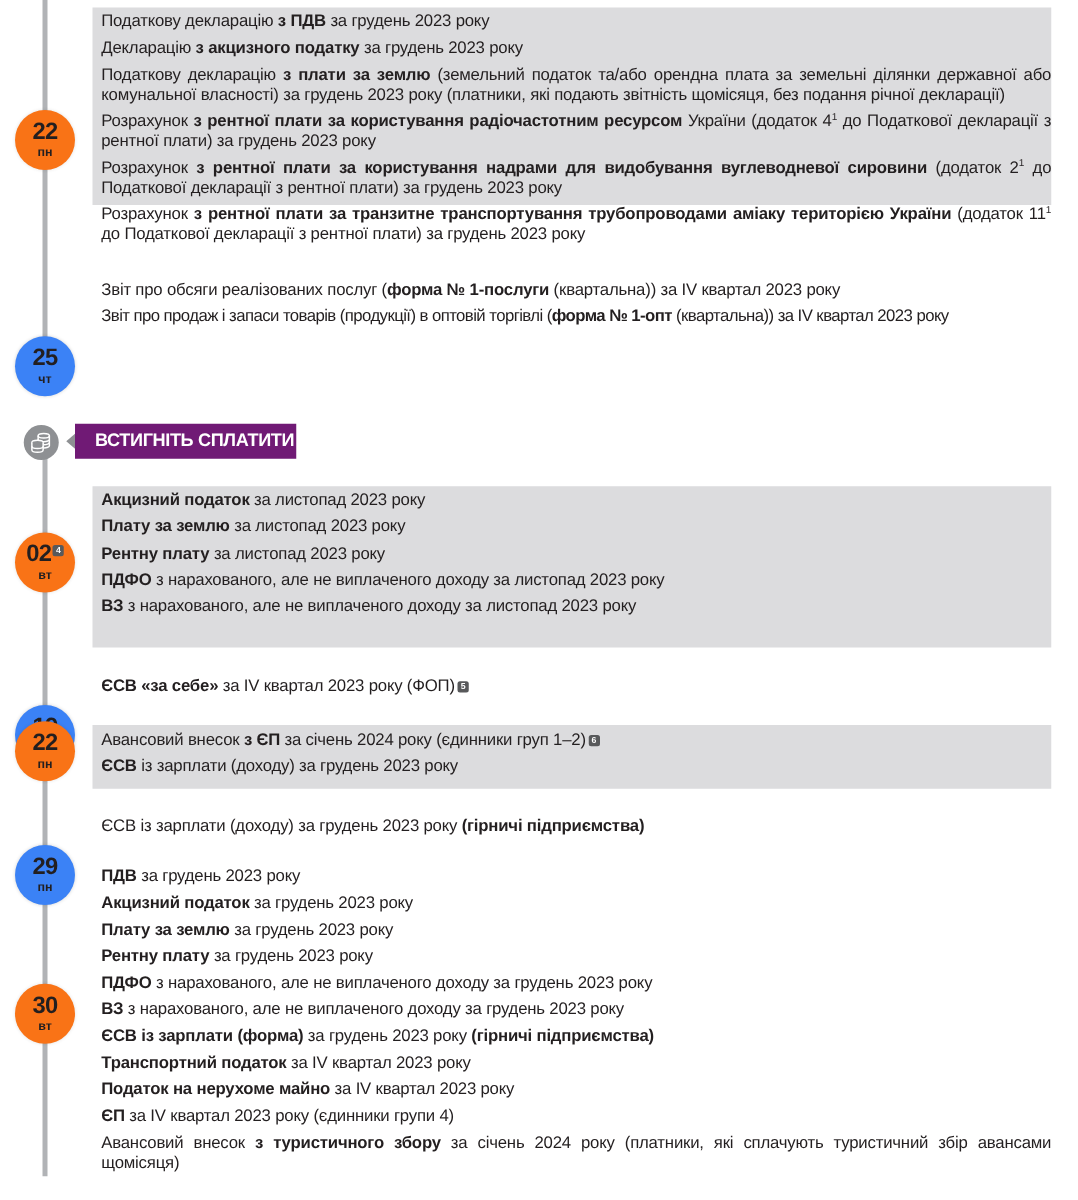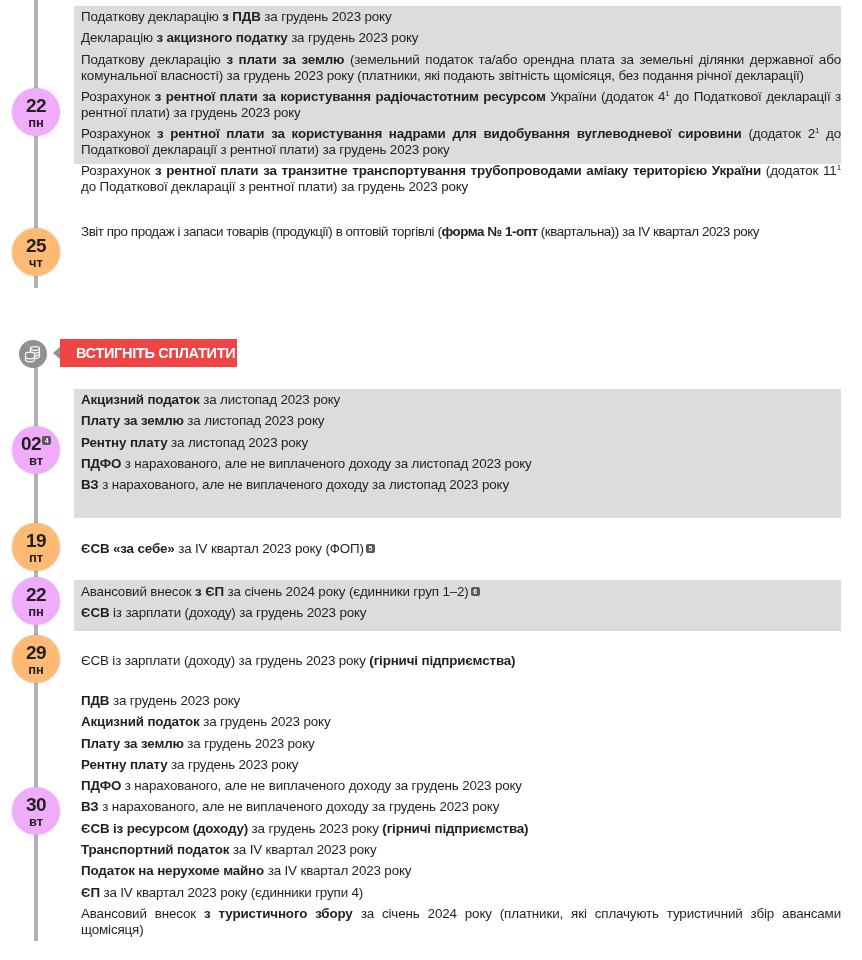--- a/index.html
+++ b/index.html
@@ -7,30 +7,30 @@
          font-family:"Liberation Sans", sans-serif; color:#231f20; }
   .timeline-line { position:absolute; left:34px; width:4px; background:#b1b3b6; }
   .block { position:absolute; left:74px; width:767px; box-sizing:border-box; padding:3px 0 0 7px; }
   .block.shaded { background:#dcdcde; }
   .line { font-size:13.4px; line-height:16px; margin-bottom:5.3px; letter-spacing:-0.15px; white-space:nowrap; }
   .line.wrap { white-space:normal; text-align:justify; margin-bottom:5px; }
   b { font-weight:bold; }
   sup { font-size:8px; line-height:0; vertical-align:5px; }
   .date { position:absolute; left:12px; width:48px; height:48px; border-radius:50%;
           text-align:center; box-sizing:border-box; padding-top:8px; }
-  .date.white { background:#fdba74; box-shadow:0 0 3px rgba(0,0,0,0.18); }
-  .date.gray { background:#f0abfc; box-shadow:0 0 3px rgba(0,0,0,0.12); }
+  .date.white { background:#3b82f6; box-shadow:0 0 3px rgba(0,0,0,0.18);margin-top:41px; }
+  .date.gray { background:#f97316; box-shadow:0 0 3px rgba(0,0,0,0.12); }
   .date .num { font-family:"Liberation Sans", sans-serif; font-weight:bold; font-size:19px; line-height:19px; letter-spacing:-0.5px; color:#231f20; display:block; }
-  .date .dow { font-size:13px; font-weight:bold; line-height:10px; display:block; margin-top:3px; color:#231f20; }
+  .date .dow { font-size:10px; font-weight:bold; line-height:10px; display:block; margin-top:3px; color:#231f20; }
   .badge { display:inline-block; background:#58595b; color:#fff; font-size:7px; font-weight:bold; line-height:9px;
            height:9px; min-width:9px; padding:0 1px; border-radius:2px; text-align:center; vertical-align:2px; margin-left:2px; box-sizing:border-box; }
   .date .badge { vertical-align:7px; margin-left:1px; }
   .section-icon { position:absolute; left:19px; top:340px; width:28px; height:28px; border-radius:50%; background:#8e9093; }
   .section-arrow { position:absolute; left:53px; top:347px; width:0; height:0; border-top:6px solid transparent; border-bottom:6px solid transparent; border-right:7px solid #8e9093; }
-  .section-title { position:absolute; left:60px; top:339px; height:28px; width:177px; background:#ef4444; color:#fff;
+  .section-title { position:absolute; left:60px; top:339px; height:28px; width:177px; background:#701a75; color:#fff;
                    font-weight:bold; font-size:14.5px; line-height:28px; padding-left:16px; box-sizing:border-box; letter-spacing:-0.3px; }
 </style>
 </head>
 <body>
 
 <div class="timeline-line" style="top:0; height:288px;"></div>
 <div class="timeline-line" style="top:366px; height:575px;"></div>
 
 <div class="block shaded" style="top:6px; height:158px;">
   <div class="line"><span>Податкову декларацію </span><b>з ПДВ</b><span> за грудень 2023 року</span></div>
@@ -39,20 +39,21 @@
   <div class="line wrap"><span>Розрахунок </span><b>з рентної плати за користування радіочастотним ресурсом</b><span> України (додаток 4</span><sup>1</sup><span> до Податкової декларації з рентної плати) за грудень 2023 року</span></div>
   <div class="line wrap"><span>Розрахунок </span><b>з рентної плати за користування надрами для видобування вуглеводневої сировини</b><span> (додаток 2</span><sup>1</sup><span> до Податкової декларації з рентної плати) за грудень 2023 року</span></div>
   <div class="line wrap"><span>Розрахунок </span><b>з рентної плати за транзитне транспортування трубопроводами аміаку територією України</b><span> (додаток 11</span><sup>1</sup><span> до Податкової декларації з рентної плати) за грудень 2023 року</span></div>
 </div>
 <div class="date gray" style="top:88px;">
   <span class="num">22</span>
   <span class="dow">пн</span>
 </div>
 
 <div class="block" style="top:221px; height:66px;">
+  <div class="line"><span>Звіт про обсяги реалізованих послуг (</span><b>форма № 1-послуги</b><span> (квартальна)) за IV квартал 2023 року</span></div>
   <div class="line" style="letter-spacing:-0.45px;"><span>Звіт про продаж і запаси товарів (продукції) в оптовій торгівлі (</span><b>форма № 1-опт</b><span> (квартальна)) за IV квартал 2023 року</span></div>
 </div>
 <div class="date white" style="top:228px;">
   <span class="num">25</span>
   <span class="dow">чт</span>
 </div>
 
 <div class="section-icon">
   <svg width="28" height="28" viewBox="0 0 28 28">
     <g fill="none" stroke="#ffffff" stroke-width="1.2">
@@ -106,21 +107,21 @@
   <span class="dow">пн</span>
 </div>
 
 <div class="block" style="top:690px; height:250px;">
   <div class="line"><b>ПДВ</b><span> за грудень 2023 року</span></div>
   <div class="line"><b>Акцизний податок</b><span> за грудень 2023 року</span></div>
   <div class="line"><b>Плату за землю</b><span> за грудень 2023 року</span></div>
   <div class="line"><b>Рентну плату</b><span> за грудень 2023 року</span></div>
   <div class="line"><b>ПДФО</b><span> з нарахованого, але не виплаченого доходу за грудень 2023 року</span></div>
   <div class="line"><b>ВЗ</b><span> з нарахованого, але не виплаченого доходу за грудень 2023 року</span></div>
-  <div class="line"><b>ЄСВ із ресурсом (доходу)</b><span> за грудень 2023 року </span><b>(гірничі підприємства)</b></div>
+  <div class="line"><b>ЄСВ із зарплати (форма)</b><span> за грудень 2023 року </span><b>(гірничі підприємства)</b></div>
   <div class="line"><b>Транспортний податок</b><span> за IV квартал 2023 року</span></div>
   <div class="line"><b>Податок на нерухоме майно</b><span> за IV квартал 2023 року</span></div>
   <div class="line"><b>ЄП</b><span> за IV квартал 2023 року (єдинники групи 4)</span></div>
   <div class="line wrap"><span>Авансовий внесок </span><b>з туристичного збору</b><span> за січень 2024 року (платники, які сплачують туристичний збір авансами щомісяця)</span></div>
 </div>
 <div class="date gray" style="top:787px;">
   <span class="num">30</span>
   <span class="dow">вт</span>
 </div>
 

